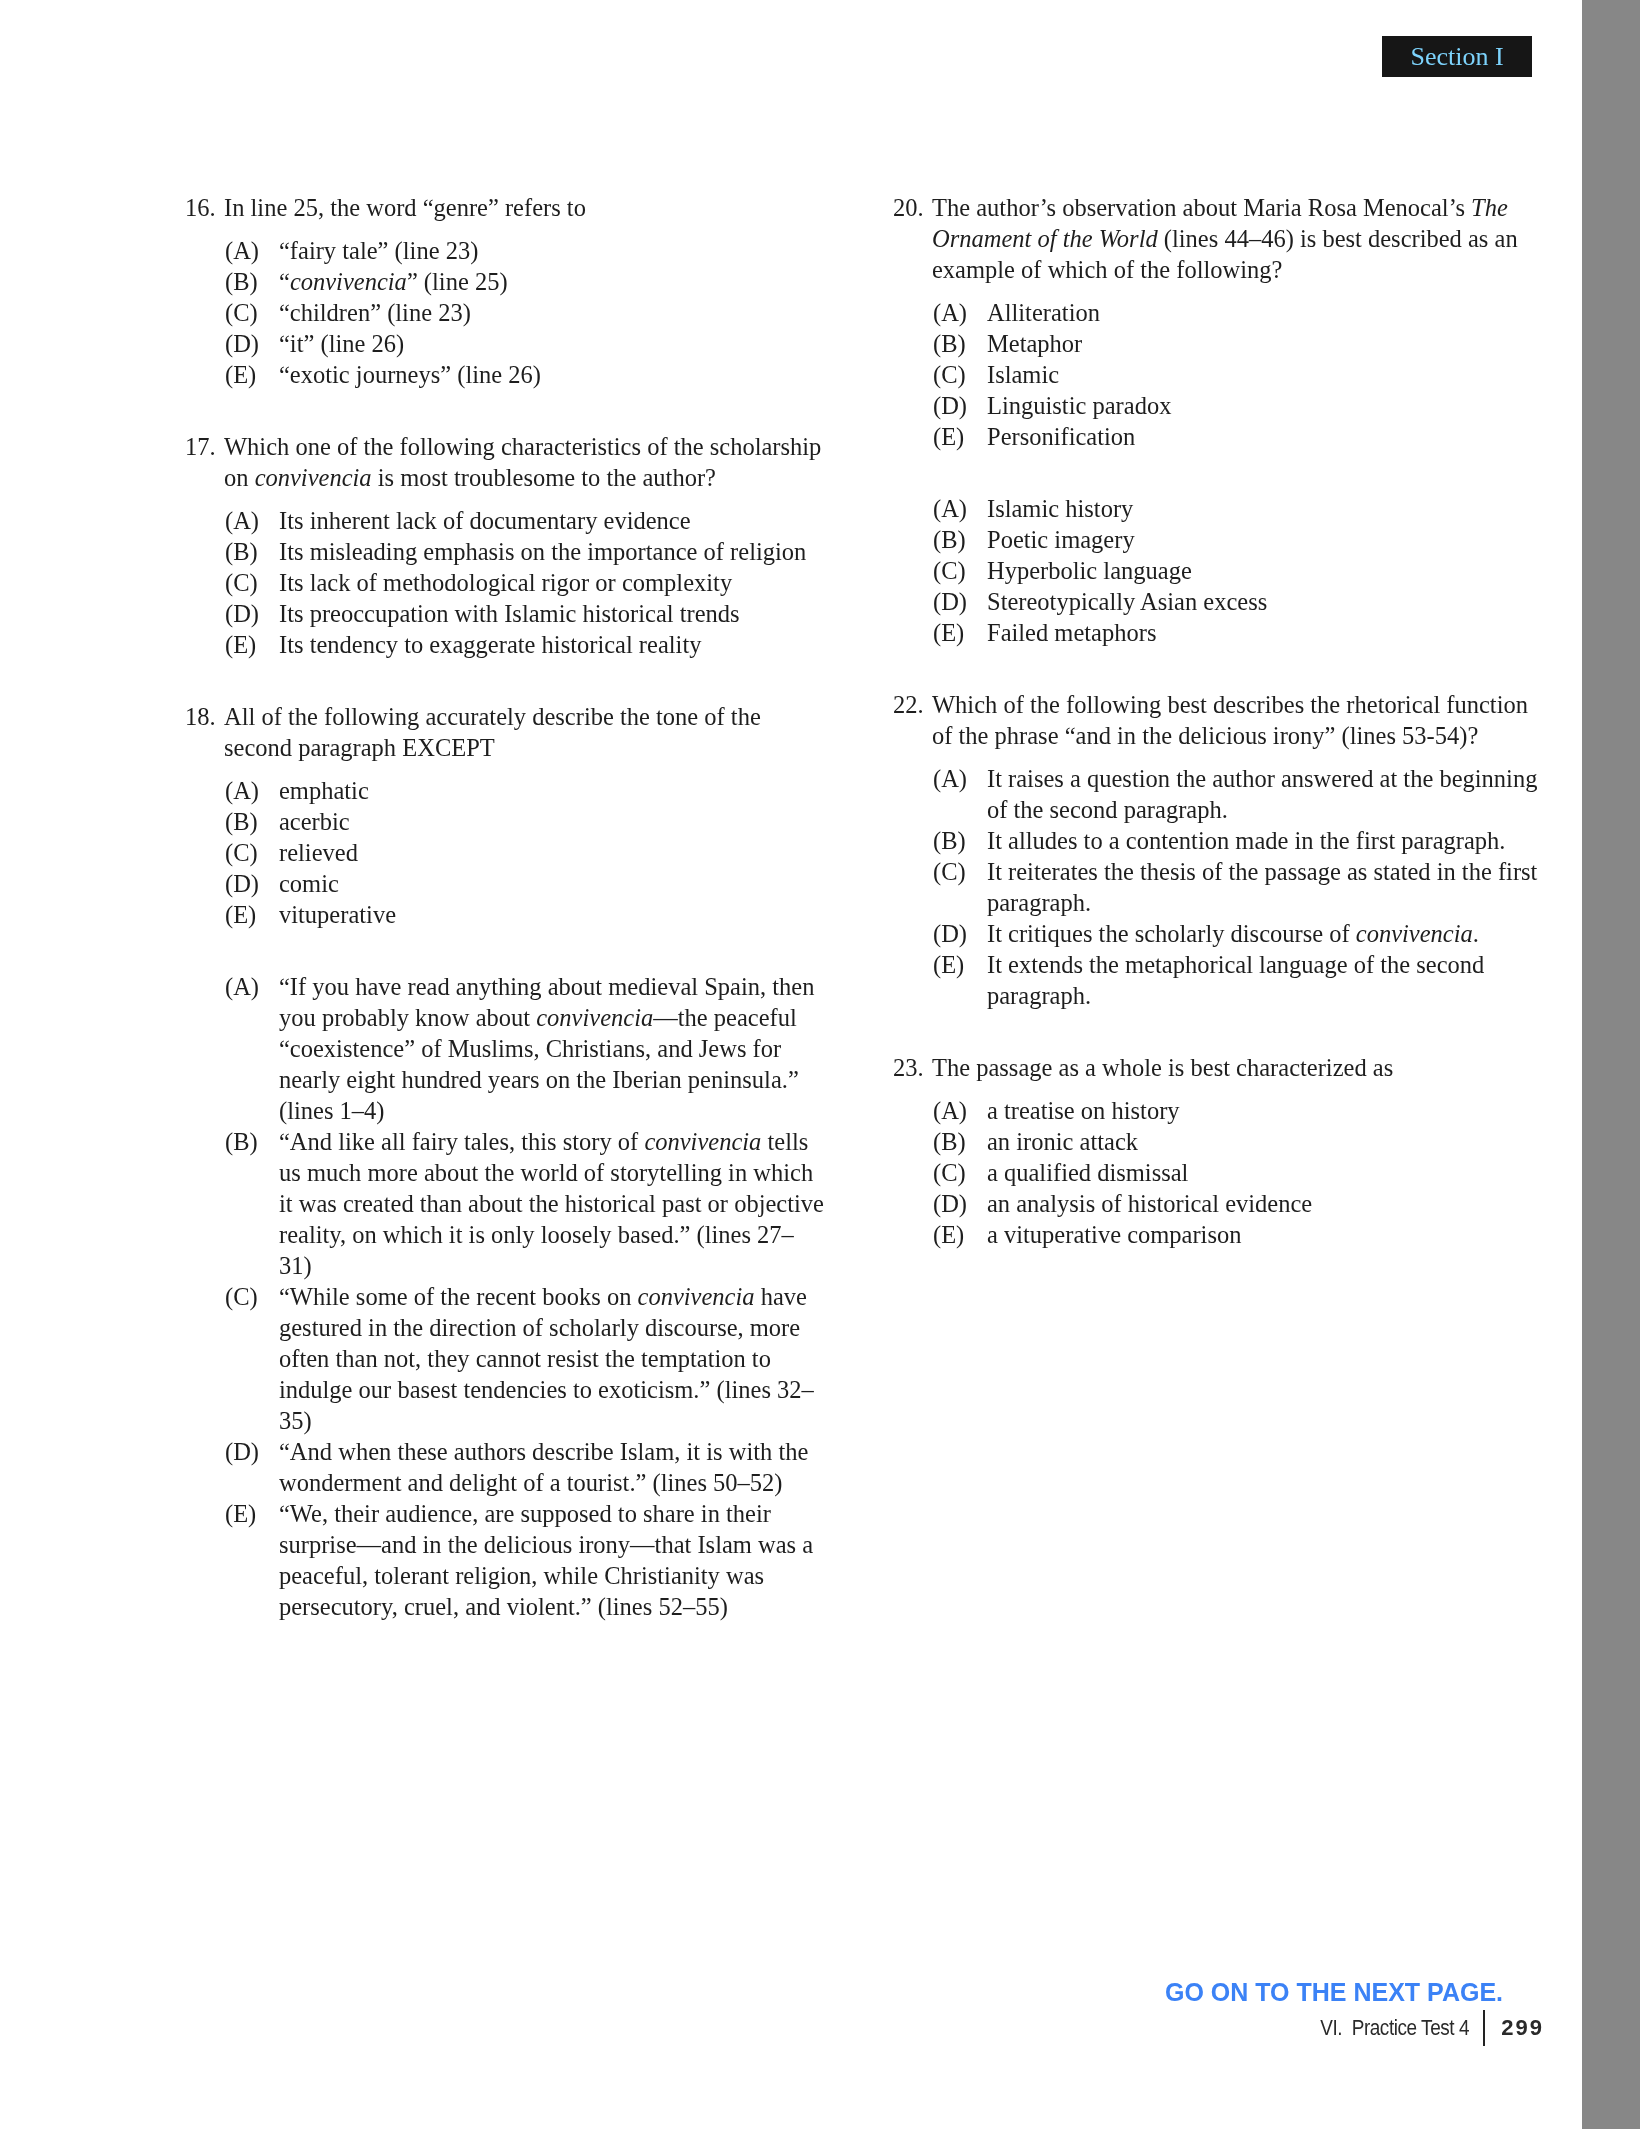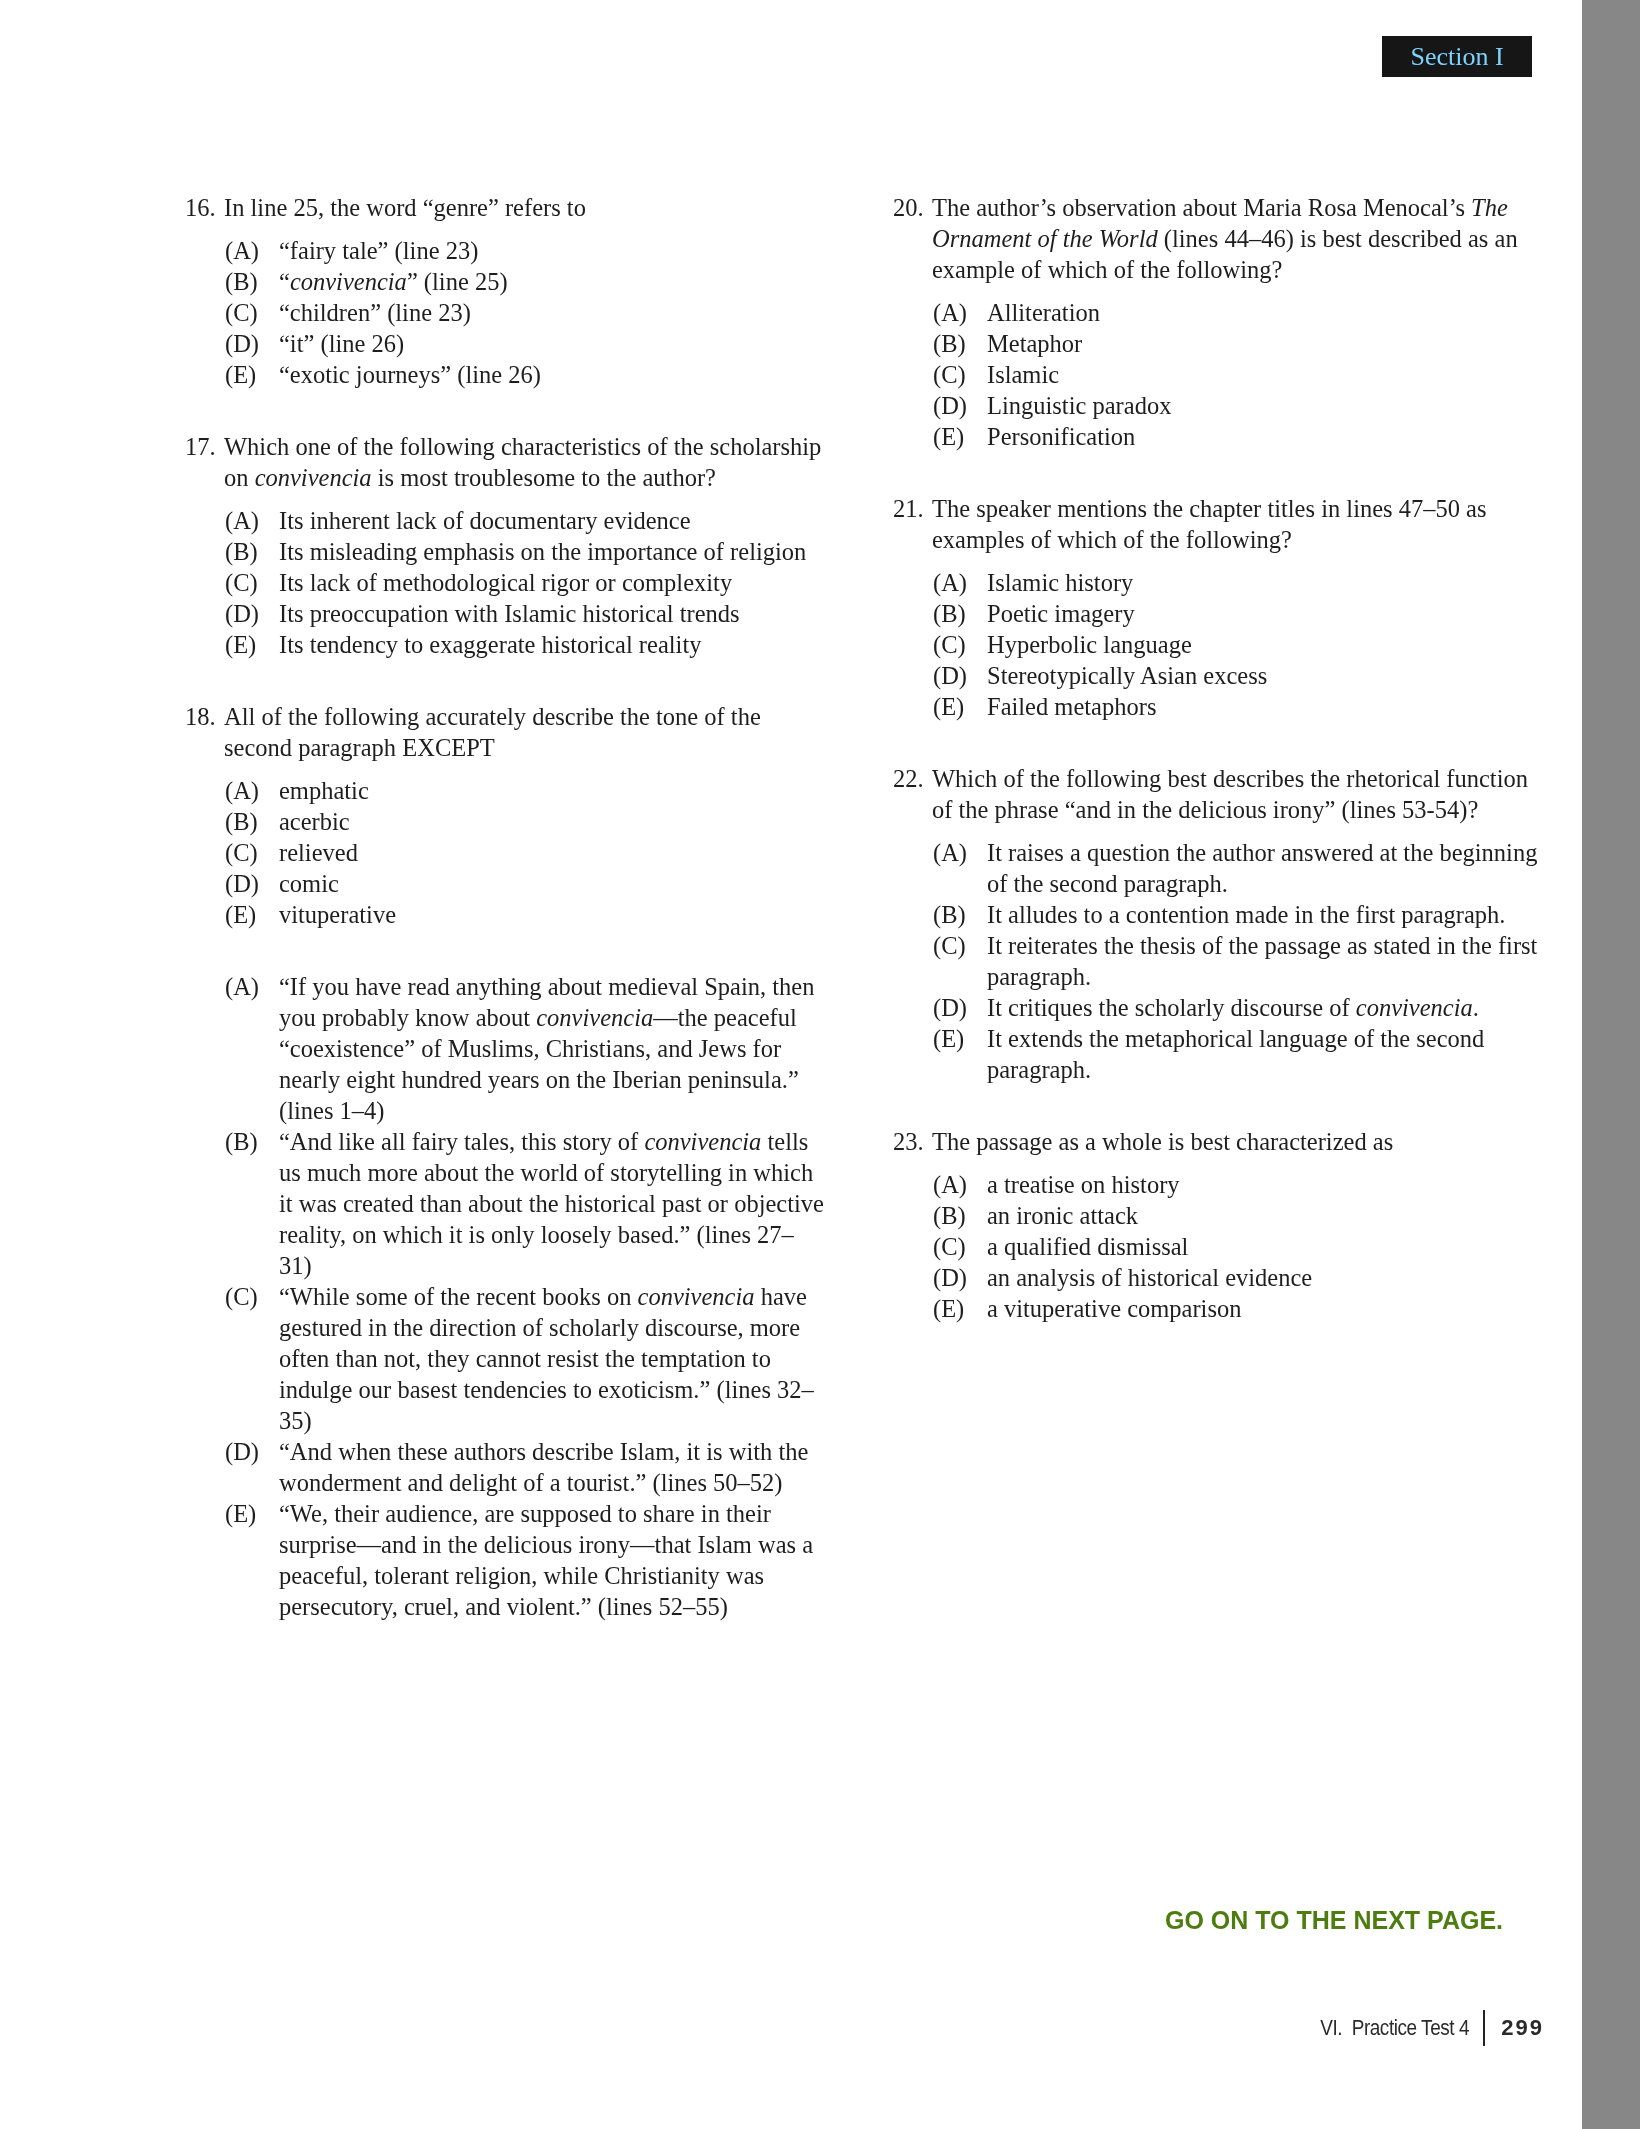--- a/index.html
+++ b/index.html
@@ -20,23 +20,23 @@
   .question { margin-bottom: 41px; font-size: 24.5px; line-height: 31px; margin-top: 16px; }
   .stem { display: flex; }
   .qnum { width: 39px; flex: none; }
   .qtext { flex: 1; }
   .options { margin-top: 12px; padding-left: 40px; }
   .opt { display: flex; }
   .olet { width: 54px; flex: none; }
   .otext { flex: 1; }
   i { font-style: italic; }
   .go-on {
-    position: absolute; left: 1165px; top: 1906px;
+    position: absolute; left: 1165px; top: 1978px;
     font-family: "Liberation Sans", "DejaVu Sans", sans-serif; font-weight: bold;
-    font-size: 25px; color: #4d7c0f;
+    font-size: 25px; color: #3b82f6;
   }
   .footer {
     position: absolute; top: 2010px; left: 1100px; width: 444px;
     display: flex; justify-content: flex-end; align-items: center;
     font-family: "Liberation Sans", "DejaVu Sans", sans-serif; color: #2a2a2a;
   }
   .footer-chapter { font-size: 22px; letter-spacing: -0.5px; transform: scaleX(0.86); transform-origin: right center; }
   .footer-divider { width: 2px; height: 36px; background: #222; margin: 0 16px 0 14px; }
   .footer-page { font-size: 22px; font-weight: bold; letter-spacing: 2px; }
 </style>
@@ -182,24 +182,20 @@
           <span class="olet">(D)</span>
           <span class="otext"><span>Linguistic paradox</span></span>
         </div>
         <div class="opt">
           <span class="olet">(E)</span>
           <span class="otext"><span>Personification</span></span>
         </div>
       </div>
     </div>
     <div class="question">
-      <div class="stem">
-        <span class="qnum">21.</span>
-        <span class="qtext"><span>The speaker mentions the chapter titles in lines 47–50 as examples of which of the following?</span></span>
-      </div>
       <div class="options">
         <div class="opt">
           <span class="olet">(A)</span>
           <span class="otext"><span>Islamic history</span></span>
         </div>
         <div class="opt">
           <span class="olet">(B)</span>
           <span class="otext"><span>Poetic imagery</span></span>
         </div>
         <div class="opt">

